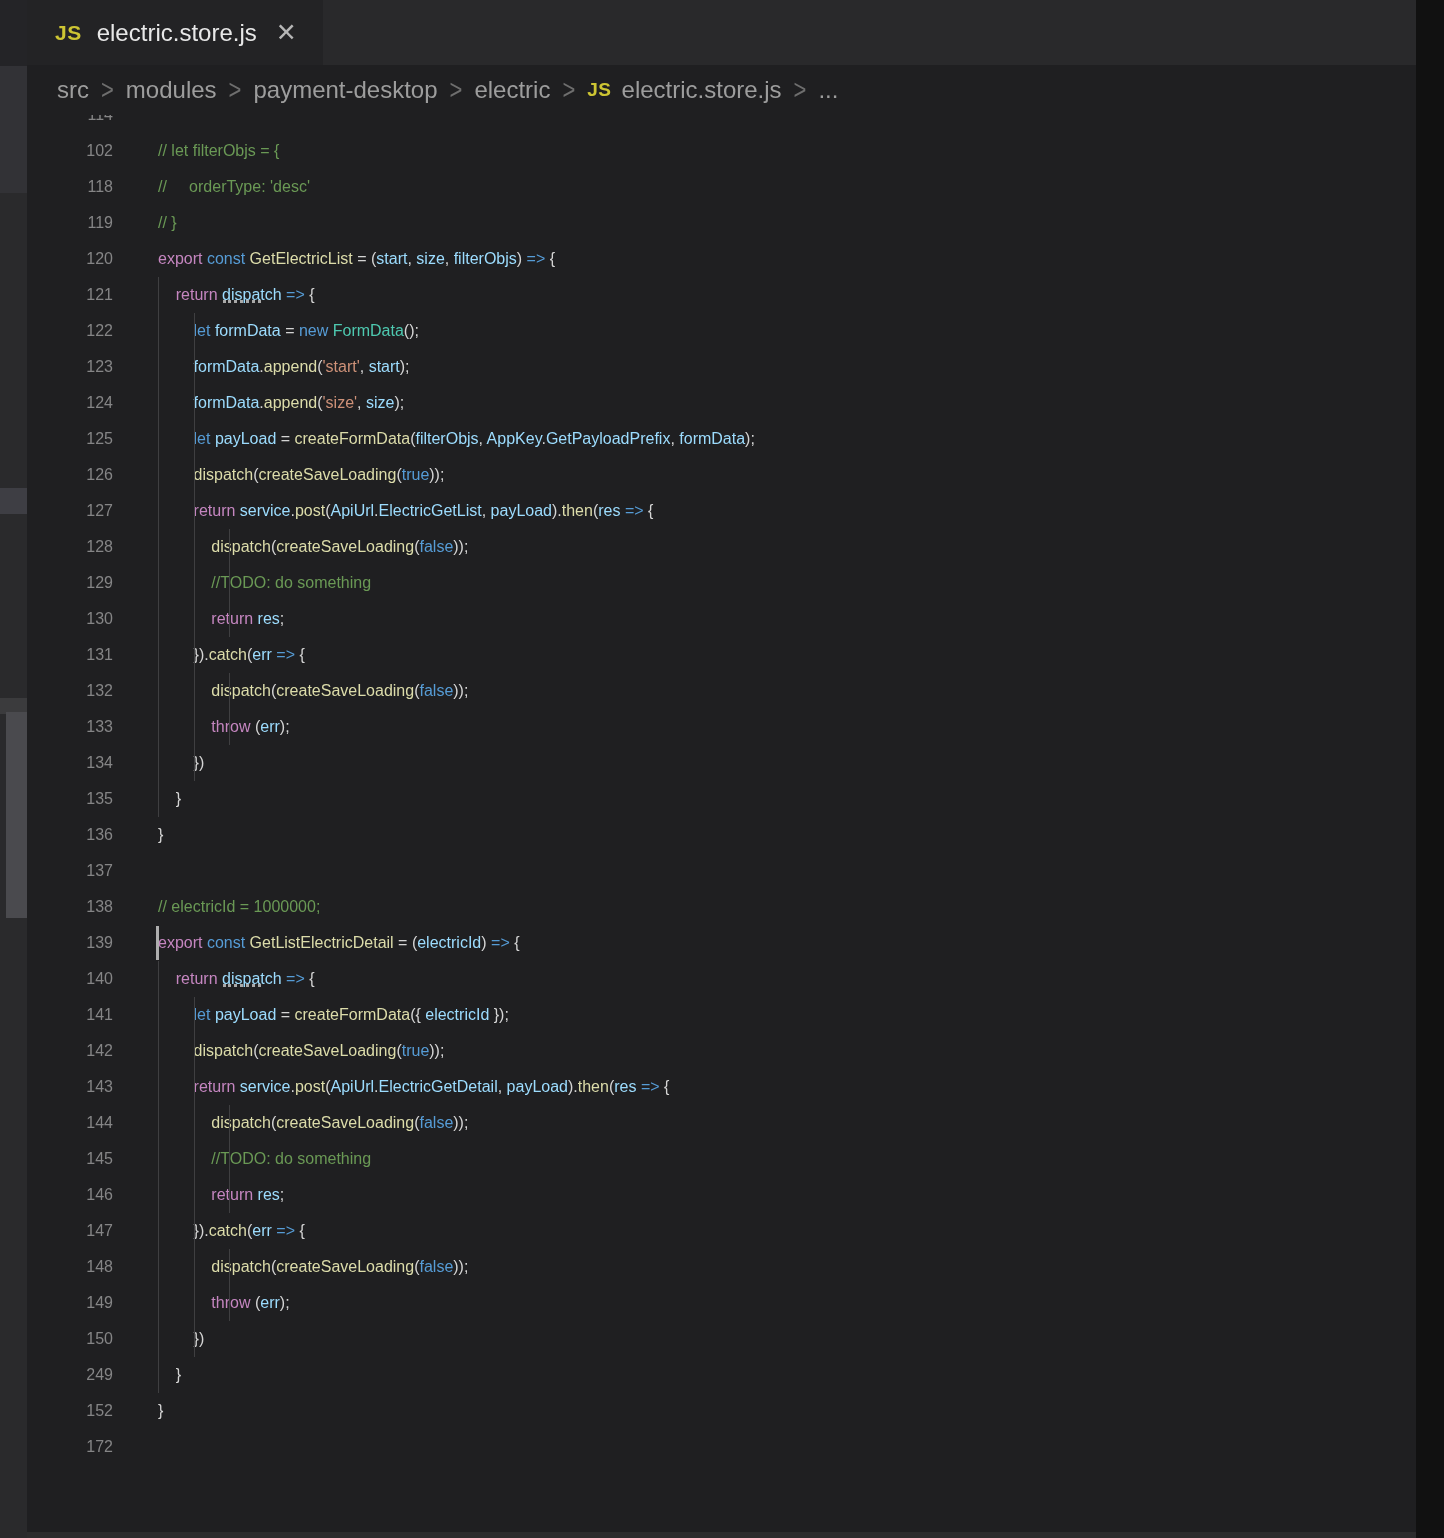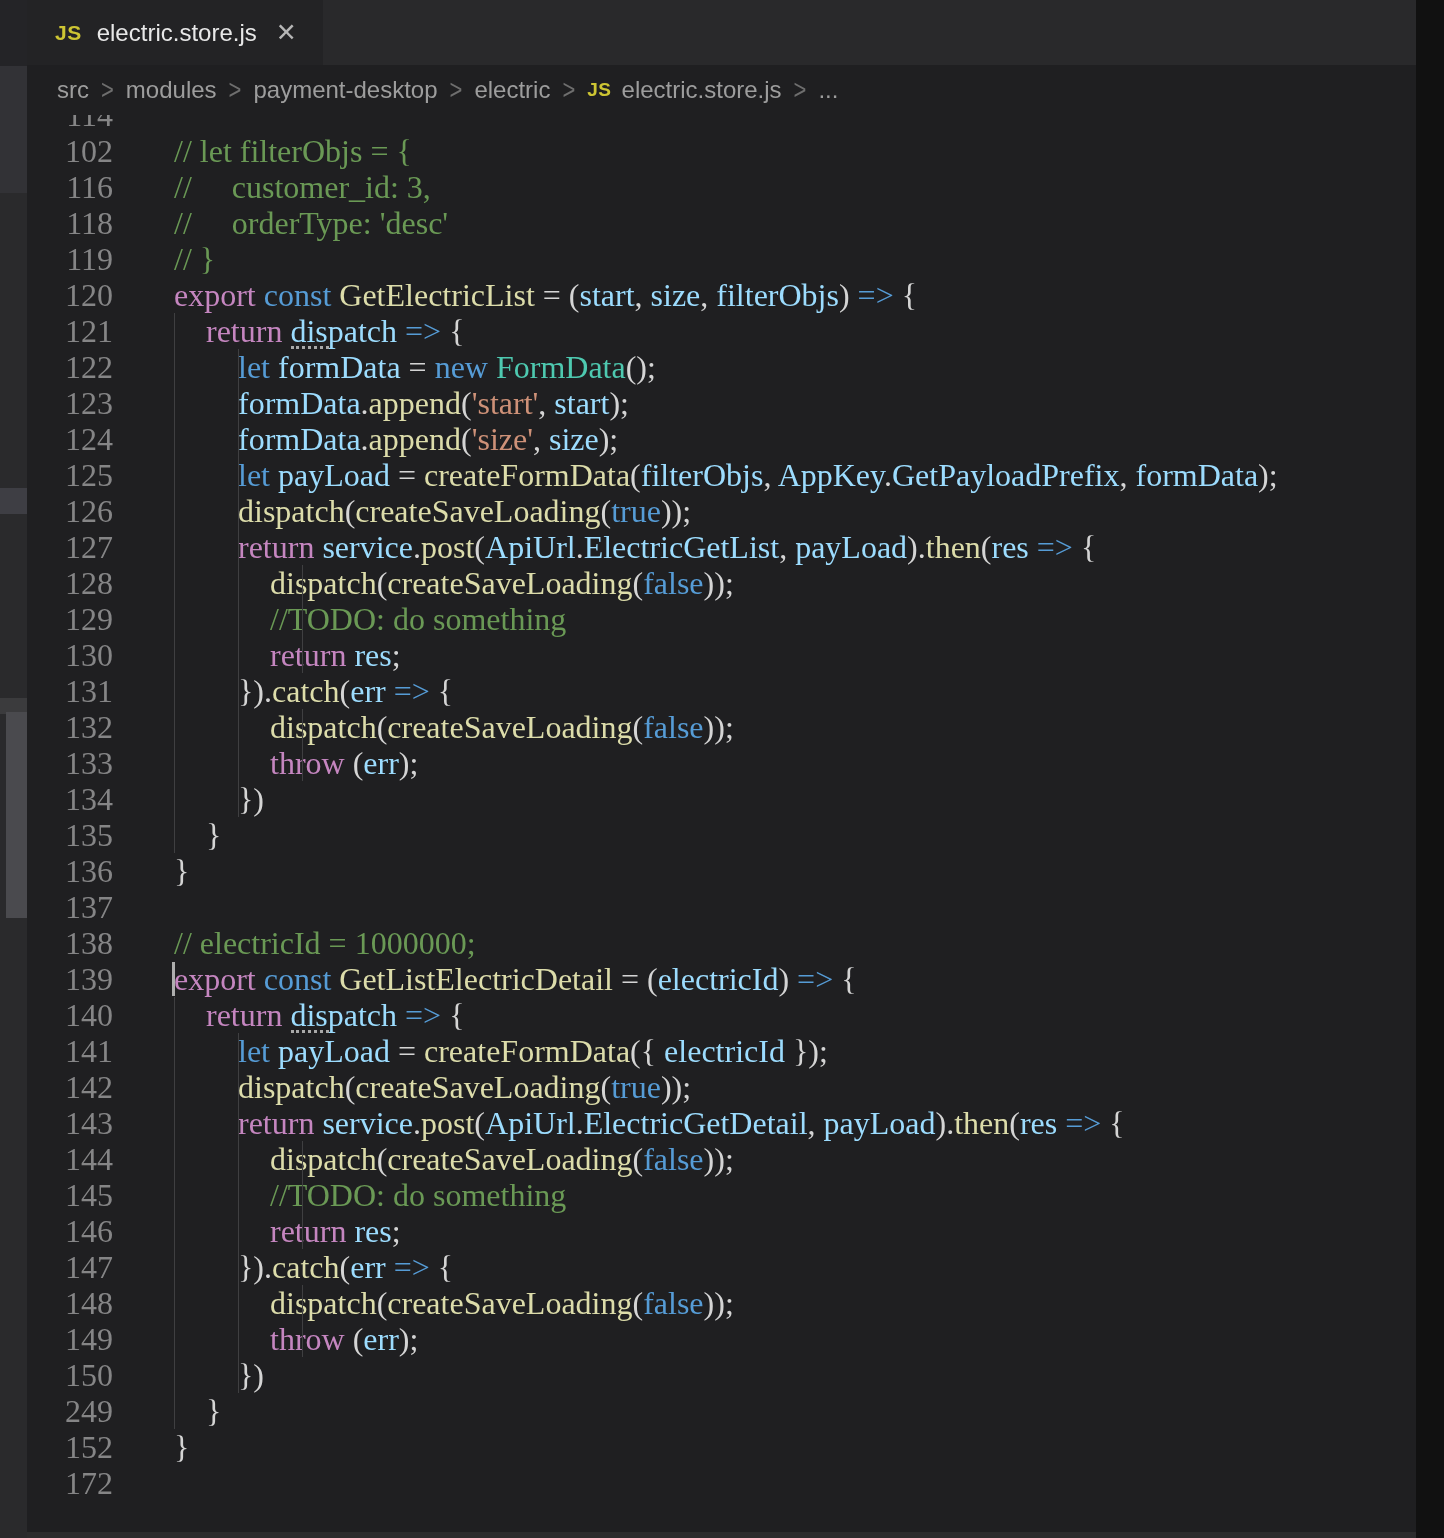--- a/index.html
+++ b/index.html
@@ -41,28 +41,28 @@
   .crumb-sep{color:#6e6e6e;margin:0 12px;font-size:22px;transform:scaleY(1.25);display:inline-block;}
   #breadcrumb .js-icon{font-size:19px;margin-right:10px;}
   
   #editor{
     position:absolute;left:27px;top:115px;right:0;bottom:6px;
     background:var(--editor-bg);overflow:hidden;
   }
   #lines{margin-top:-18px;}
   .line{
     display:flex;height:36px;line-height:36px;
-    font-family:Liberation Serif, serif;
-    font-size:32px;white-space:pre;align-items:center;
+    font-family:Liberation Sans, sans-serif;
+    font-size:16px;white-space:pre;align-items:center;
   }
   .ln{
     width:86px;flex:0 0 86px;text-align:right;
     color:#858586;
   }
-  .lc{position:relative;margin-left:61px;color:#d4d4d4;}
+  .lc{position:relative;margin-left:45px;color:#d4d4d4;}
   .guide{position:absolute;top:0;bottom:0;width:0;border-left:1px solid #3f3f41;}
   .cursor{position:absolute;left:-2px;top:1px;width:3px;height:34px;background:#aeaeae;}
   .tok-c{color:var(--c-comment);}
   .tok-k{color:var(--c-keyword);}
   .tok-b{color:var(--c-storage);}
   .tok-v{color:var(--c-variable);}
   .tok-f{color:var(--c-function);}
   .tok-t{color:var(--c-type);}
   .tok-s{color:var(--c-string);}
   .tok-p{color:#d4d4d4;}
@@ -106,21 +106,20 @@
       <span class="js-icon">JS</span>
       <span class="crumb">electric.store.js</span>
       <span class="crumb-sep">&gt;</span>
       <span class="crumb">...</span>
     </div>
 
   <div id="editor">
     <div id="lines">
         <div class="line"><div class="ln">114</div><div class="lc"><span></span></div></div>
         <div class="line"><div class="ln">102</div><div class="lc"><span></span><span class="tok-c">// let filterObjs = {</span></div></div>
-        <div class="line"><div class="ln">116</div><div class="lc"><span></span><span class="tok-c">//     customer_id: 3,</span></div></div>
         <div class="line"><div class="ln">118</div><div class="lc"><span></span><span class="tok-c">//     orderType: 'desc'</span></div></div>
         <div class="line"><div class="ln">119</div><div class="lc"><span></span><span class="tok-c">// }</span></div></div>
         <div class="line"><div class="ln">120</div><div class="lc"><span></span><span class="tok-k">export </span><span class="tok-b">const </span><span class="tok-f">GetElectricList</span><span class="tok-p"> = (</span><span class="tok-v">start</span><span class="tok-p">, </span><span class="tok-v">size</span><span class="tok-p">, </span><span class="tok-v">filterObjs</span><span class="tok-p">) </span><span class="tok-b">=&gt;</span><span class="tok-p"> {</span></div></div>
         <div class="line"><div class="ln">121</div><div class="lc"><span class="guide" style="left: 0ch;"></span><span>    </span><span class="tok-k">return </span><span class="tok-v hintdots">dispatch</span><span class="tok-p"> </span><span class="tok-b">=&gt;</span><span class="tok-p"> {</span></div></div>
         <div class="line"><div class="ln">122</div><div class="lc"><span class="guide" style="left: 0ch;"></span><span class="guide" style="left: 4ch;"></span><span>        </span><span class="tok-b">let </span><span class="tok-v">formData</span><span class="tok-p"> = </span><span class="tok-b">new </span><span class="tok-t">FormData</span><span class="tok-p">();</span></div></div>
         <div class="line"><div class="ln">123</div><div class="lc"><span class="guide" style="left: 0ch;"></span><span class="guide" style="left: 4ch;"></span><span>        </span><span class="tok-v">formData</span><span class="tok-p">.</span><span class="tok-f">append</span><span class="tok-p">(</span><span class="tok-s">'start'</span><span class="tok-p">, </span><span class="tok-v">start</span><span class="tok-p">);</span></div></div>
         <div class="line"><div class="ln">124</div><div class="lc"><span class="guide" style="left: 0ch;"></span><span class="guide" style="left: 4ch;"></span><span>        </span><span class="tok-v">formData</span><span class="tok-p">.</span><span class="tok-f">append</span><span class="tok-p">(</span><span class="tok-s">'size'</span><span class="tok-p">, </span><span class="tok-v">size</span><span class="tok-p">);</span></div></div>
         <div class="line"><div class="ln">125</div><div class="lc"><span class="guide" style="left: 0ch;"></span><span class="guide" style="left: 4ch;"></span><span>        </span><span class="tok-b">let </span><span class="tok-v">payLoad</span><span class="tok-p"> = </span><span class="tok-f">createFormData</span><span class="tok-p">(</span><span class="tok-v">filterObjs</span><span class="tok-p">, </span><span class="tok-v">AppKey</span><span class="tok-p">.</span><span class="tok-v">GetPayloadPrefix</span><span class="tok-p">, </span><span class="tok-v">formData</span><span class="tok-p">);</span></div></div>
         <div class="line"><div class="ln">126</div><div class="lc"><span class="guide" style="left: 0ch;"></span><span class="guide" style="left: 4ch;"></span><span>        </span><span class="tok-f">dispatch</span><span class="tok-p">(</span><span class="tok-f">createSaveLoading</span><span class="tok-p">(</span><span class="tok-b">true</span><span class="tok-p">));</span></div></div>
         <div class="line"><div class="ln">127</div><div class="lc"><span class="guide" style="left: 0ch;"></span><span class="guide" style="left: 4ch;"></span><span>        </span><span class="tok-k">return </span><span class="tok-v">service</span><span class="tok-p">.</span><span class="tok-f">post</span><span class="tok-p">(</span><span class="tok-v">ApiUrl</span><span class="tok-p">.</span><span class="tok-v">ElectricGetList</span><span class="tok-p">, </span><span class="tok-v">payLoad</span><span class="tok-p">).</span><span class="tok-f">then</span><span class="tok-p">(</span><span class="tok-v">res</span><span class="tok-p"> </span><span class="tok-b">=&gt;</span><span class="tok-p"> {</span></div></div>

